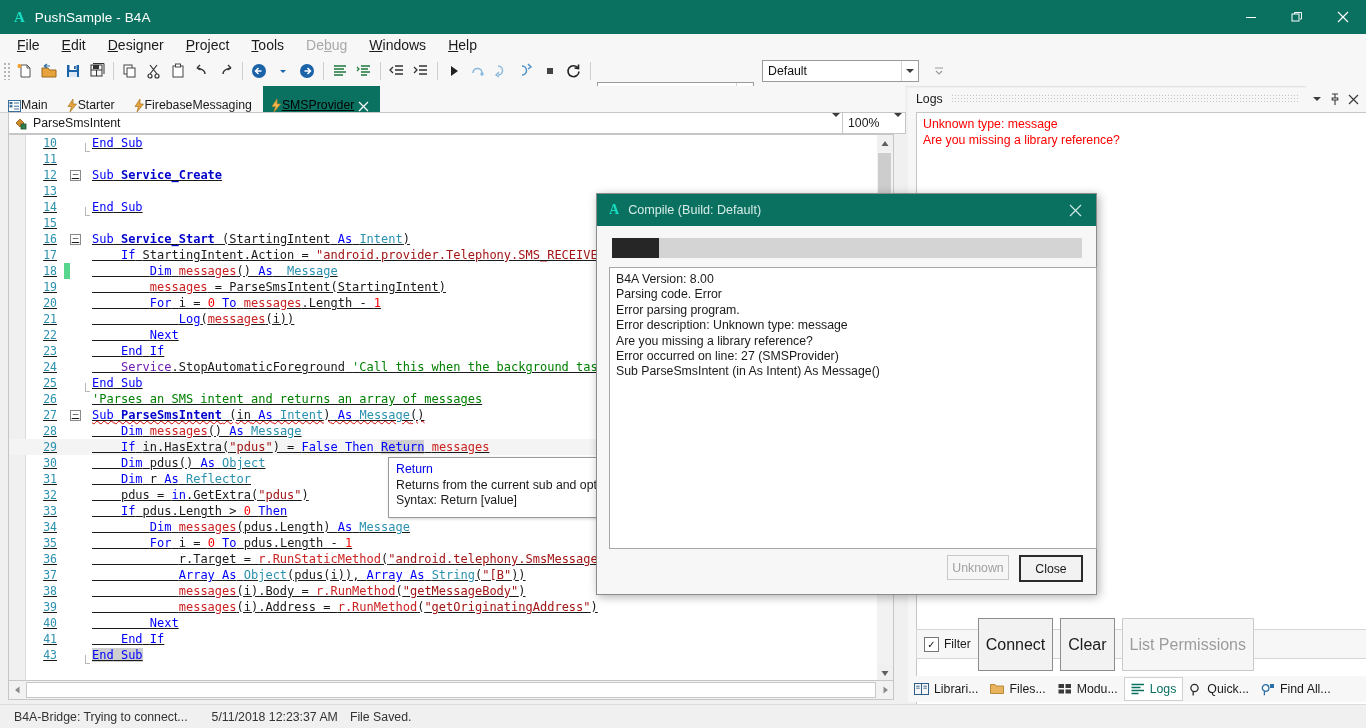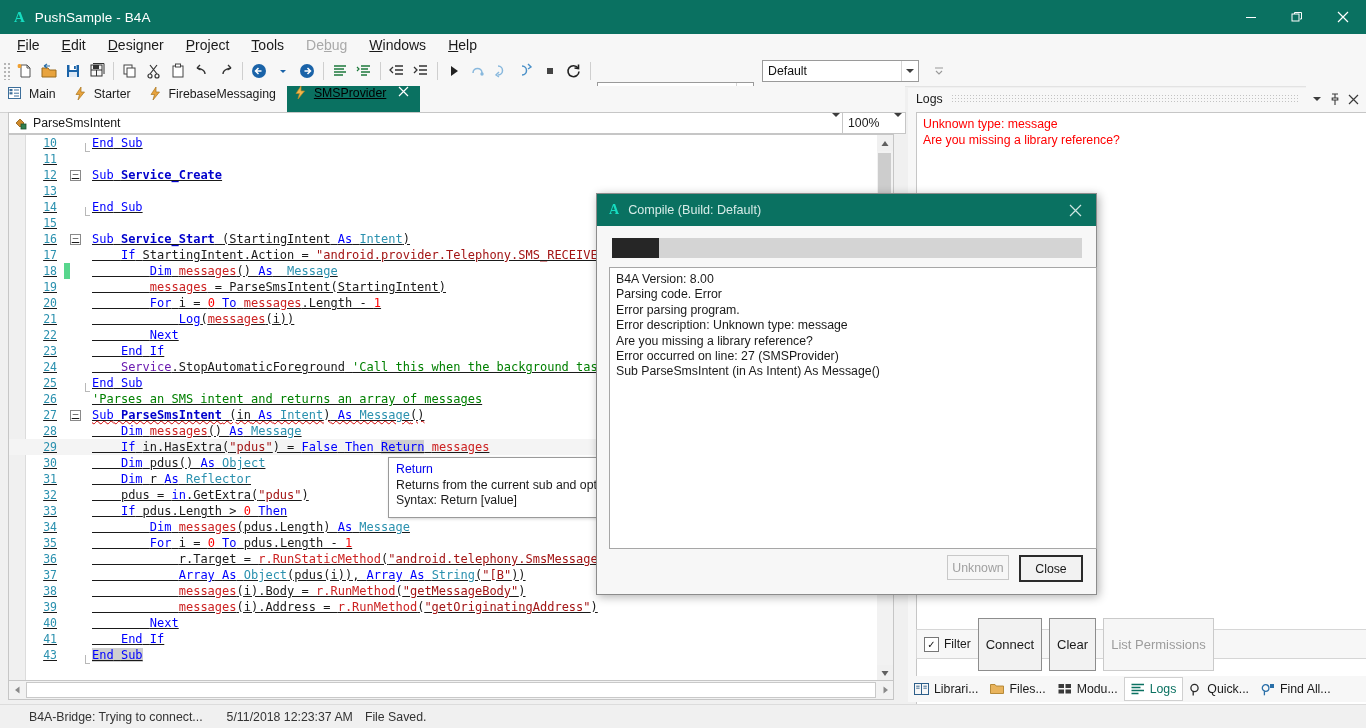--- a/index.html
+++ b/index.html
@@ -60,21 +60,21 @@
   }
   .tri-down { width:0;height:0;border-left:4px solid transparent;border-right:4px solid transparent;border-top:4px solid #3d3d3d;}
   .tri-down.sm { border-left-width:3px;border-right-width:3px;border-top-width:3.5px;}
 
   
   .tabstrip {
     position:absolute; left:0; top:86px; width:905px; height:26px;
     background:#f7f7f7; display:flex; align-items:flex-end;
     border-bottom:1px solid #d2d2d2;
   }
-  .tab { height:25px; display:flex; align-items:flex-start; padding:0 11px 0 8px; font-size:12.3px; color:#1a1a1a; gap:8px; }
+  .tab { height:25px; display:flex; align-items:flex-end; padding:0 11px 0 8px; font-size:12.3px; color:#1a1a1a; gap:0; }
   .tab.active { background:#0a7161; color:#000000; height:26px;text-decoration:underline; }
   .tabscroll { position:absolute; right:0; top:86px; width:60px; height:26px;
     display:flex; align-items:center; justify-content:center; gap:9px; background:#f7f7f7; }
 
   
   .membercombo {
     position:absolute; left:8px; top:112px; width:828px; height:20px;
     background:#ffffff; border:1px solid #c6c6c6;
     display:flex; align-items:center; padding-left:5px; gap:6px; font-size:12.3px;
   }
@@ -146,40 +146,40 @@
     position:absolute; left:8px; top:24px; width:440px; height:595px;
     background:#ffffff; border:1px solid #c6c6c6;
     padding:4px 6px; font-size:12.3px; line-height:15.5px; color:#ff0000; overflow:hidden;
   }
   .logs-toolbar {
     position:absolute; left:8px; top:541px; width:442px; height:28px;
     background:#f7f7f7; border:1px solid #d6d6d6; display:flex; align-items:center; gap:7px; padding-left:7px;
   }
   .chk { width:13px; height:13px; border:1px solid #767676; background:#fff; display:flex; align-items:center; justify-content:center; font-size:10px; color:#111; }
   .btn {
-    border:1px solid #8d8d8d; background:#f2f2f2; font-size:13px;
+    border:1px solid #8d8d8d; background:#f2f2f2; font-size:16px;
     padding:18px 7px; color:#1a1a1a; line-height:15px;
   }
   .btn.disabled { color:#9c9c9c; border-color:#cacaca; background:#f6f6f6;}
 
   
   .docktabs {
     position:absolute; left:908px; top:676px; width:458px; height:26px;
     background:#f7f7f7; display:flex; align-items:center; gap:0;
   }
   .dtab { display:flex; align-items:center; gap:5px; padding:4px 6px; font-size:12.3px; color:#1a1a1a; height:24px; box-sizing:border-box;}
   .dtab.active { background:#ffffff; border:1px solid #d0d0d0; color:#0a7161; }
 
   
   .statusbar {
     position:absolute; left:0; top:704px; width:1366px; height:24px;
     background:#f0f0f0; border-top:1px solid #dcdcdc;
     display:flex; align-items:center; font-size:12.3px; color:#333;
   }
-  .statusbar .sb { padding-left:29px; }
+  .statusbar .sb { padding-left:14px; }
 
   
   .dialog {
     position:absolute; left:596px; top:193px; width:499px; height:400px;
     background:#f7f7f7; border:1px solid #8c8c8c; box-shadow:2px 2px 9px rgba(0,0,0,0.30);
   }
   .dlg-title { height:32px; background:#0a7161; display:flex; align-items:center; }
   .dlg-title .logo { color:#16dcc0; font-weight:bold; font-size:14px; margin-left:12px; margin-right:9px; font-family:"Liberation Serif", serif;}
   .dlg-title .t { color:#d6ebe7; font-size:12.6px; }
   .dlg-close { position:absolute; right:0; top:0; width:42px; height:32px; display:flex; align-items:center; justify-content:center; color:#cfe6e2;}

